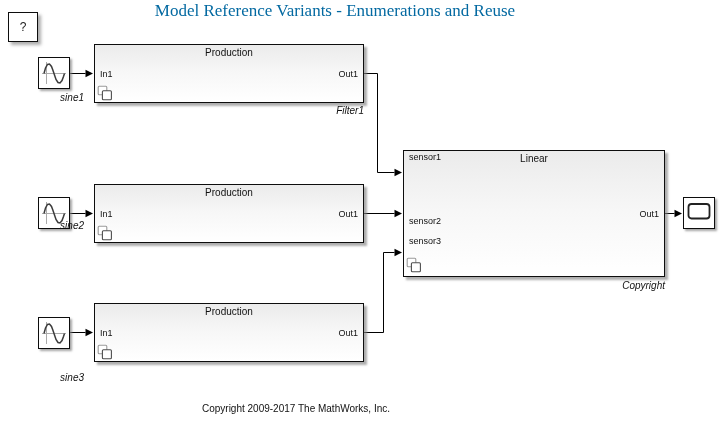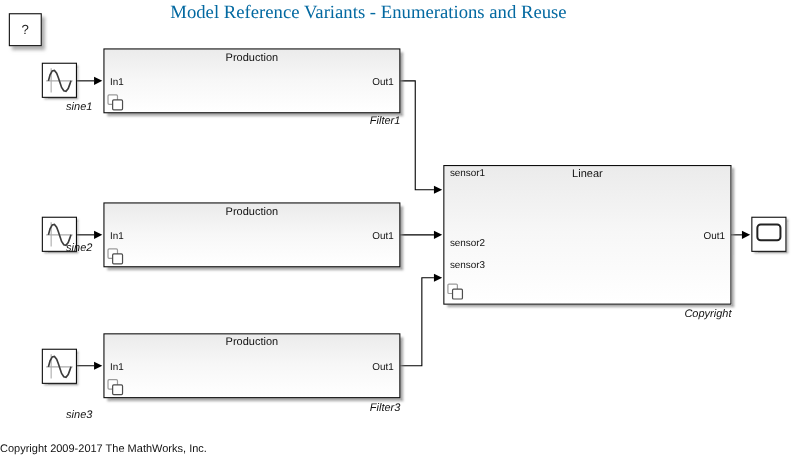--- a/index.html
+++ b/index.html
@@ -56,21 +56,21 @@
   .ctl-port-out { right: 5px; top: 57px; }
   .scope-block {
     position: absolute; left: 683px; top: 197px; width: 32px; height: 32px;
     background: #ffffff; border: 1px solid #0d0d0d;
     box-shadow: 2px 2px 2px rgba(130,130,130,0.7);
     box-sizing: border-box;
   }
   .scope-block svg { display: block; width: 100%; height: 100%; }
   .copyright {
     position: absolute; left: 0; top: 403px; width: 592px;
-    font-size: 10px; color: #111;
+    text-align: center; font-size: 10px; color: #111;
   }
 </style>
 </head>
 <body>
 
 <div class="canvas">
 
   <svg class="wires" viewBox="0 0 720 424">
     <g stroke="#000000" stroke-width="1" fill="none">
       <path d="M70,73.5 H85.5"></path>
@@ -154,21 +154,20 @@
     <div class="variant-name">Production</div>
     <div class="port port-in">In1</div>
     <div class="port port-out">Out1</div>
     <div class="badge">
       <svg viewBox="0 0 16 16">
         <rect x="1.2" y="1.2" width="8.6" height="8.6" rx="1" fill="#ffffff" stroke="#9a9a9a" stroke-width="1.1"></rect>
         <rect x="5.4" y="5.8" width="9" height="9" rx="1" fill="#ffffff" stroke="#4d4d4d" stroke-width="1.1"></rect>
       </svg>
     </div>
   </div>
-  <div class="blk-label" style="left:94px;top:366px;width:270px">Filter3</div>
 
   <div class="subsystem controller">
     <div class="variant-name">Linear</div>
     <div class="port ctl-port-in" style="top:0">sensor1</div>
     <div class="port ctl-port-in" style="top:64px">sensor2</div>
     <div class="port ctl-port-in" style="top:84px">sensor3</div>
     <div class="port ctl-port-out">Out1</div>
     <div class="badge" style="bottom:3px">
       <svg viewBox="0 0 16 16">
         <rect x="1.2" y="1.2" width="8.6" height="8.6" rx="1" fill="#ffffff" stroke="#9a9a9a" stroke-width="1.1"></rect>

